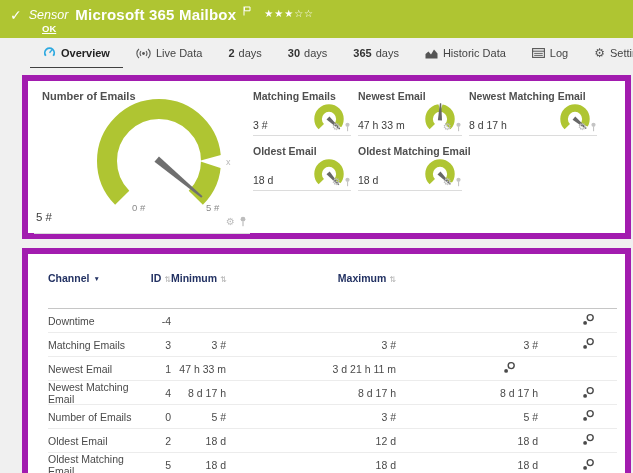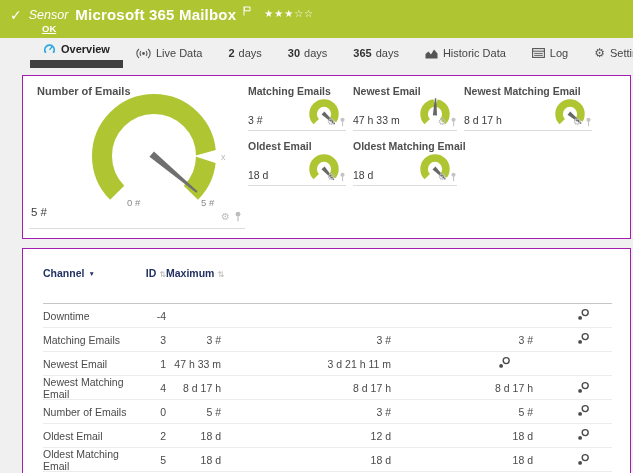--- a/index.html
+++ b/index.html
@@ -13,25 +13,25 @@
   .hdr-kind{font-style:italic;font-size:12.5px;}
   .hdr-title{font-size:15px;font-weight:bold;letter-spacing:.2px;}
   .hdr-flag{margin-top:-7px;}
   .hdr-stars{font-size:10px;letter-spacing:1px;margin-left:6px;margin-top:-3px;}
   .hdr-status{position:absolute;left:42px;top:23px;font-size:9.5px;font-weight:bold;text-decoration:underline;}
 
   
   .tabs{position:absolute;left:0;top:38px;width:633px;height:30px;display:flex;align-items:stretch;padding-left:30px;box-sizing:border-box;}
   .tab{display:flex;align-items:center;gap:5px;padding:0 13px;font-size:11px;color:#444;cursor:pointer;white-space:nowrap;}
   .tab .num{font-weight:bold;color:#333;margin-right:-1px;}
-  .tab.active{color:#222;font-weight:bold;border-bottom:8px solid #404040;}
+  .tab.active{color:#222;font-weight:bold;border-bottom:1px solid #404040;}
   .tab .gear{font-size:12px;color:#555;line-height:1;}
 
   
-  .panel{position:absolute;left:22px;width:609px;background:#fff;border:1px solid #a21caf;box-sizing:border-box;}
+  .panel{position:absolute;left:22px;width:609px;background:#fff;border:6px solid #a21caf;box-sizing:border-box;}
   #panel-gauges{top:75px;height:164px;}
   #panel-table{top:248px;height:230px;border-bottom:none;}
 
   
   .main-title{position:absolute;left:14px;top:9px;font-size:11px;font-weight:bold;color:#4f4f4f;}
   .main-gauge{position:absolute;left:46px;top:12px;}
   .scale-label{position:absolute;top:121px;font-size:9.5px;color:#8a8a8a;}
   .scale-min{left:104px;}
   .scale-max{left:178px;}
   .main-value{position:absolute;left:8px;top:130px;font-size:11.5px;color:#3c3c3c;}
@@ -251,20 +251,21 @@
       <div class="cell empty"></div>
     </div>
   </div>
 
   <div class="panel" id="panel-table">
     <div class="tbl">
 
       <div class="trow thead">
         <div><span>Channel</span><span class="sort-active">▼</span></div>
         <div class="col-r"><span>ID</span><span class="sort">⇅</span></div>
+        <div class="col-r"><span>Minimum</span><span class="sort">⇅</span></div>
         <div class="col-r"><span>Maximum</span><span class="sort">⇅</span></div>
         <div></div>
       </div>
 
       <div class="trow tr">
         <div>Downtime</div>
         <div class="col-r">-4</div>
         <div class="col-r"></div>
         <div class="col-r"></div>
         <div class="col-r"></div>

